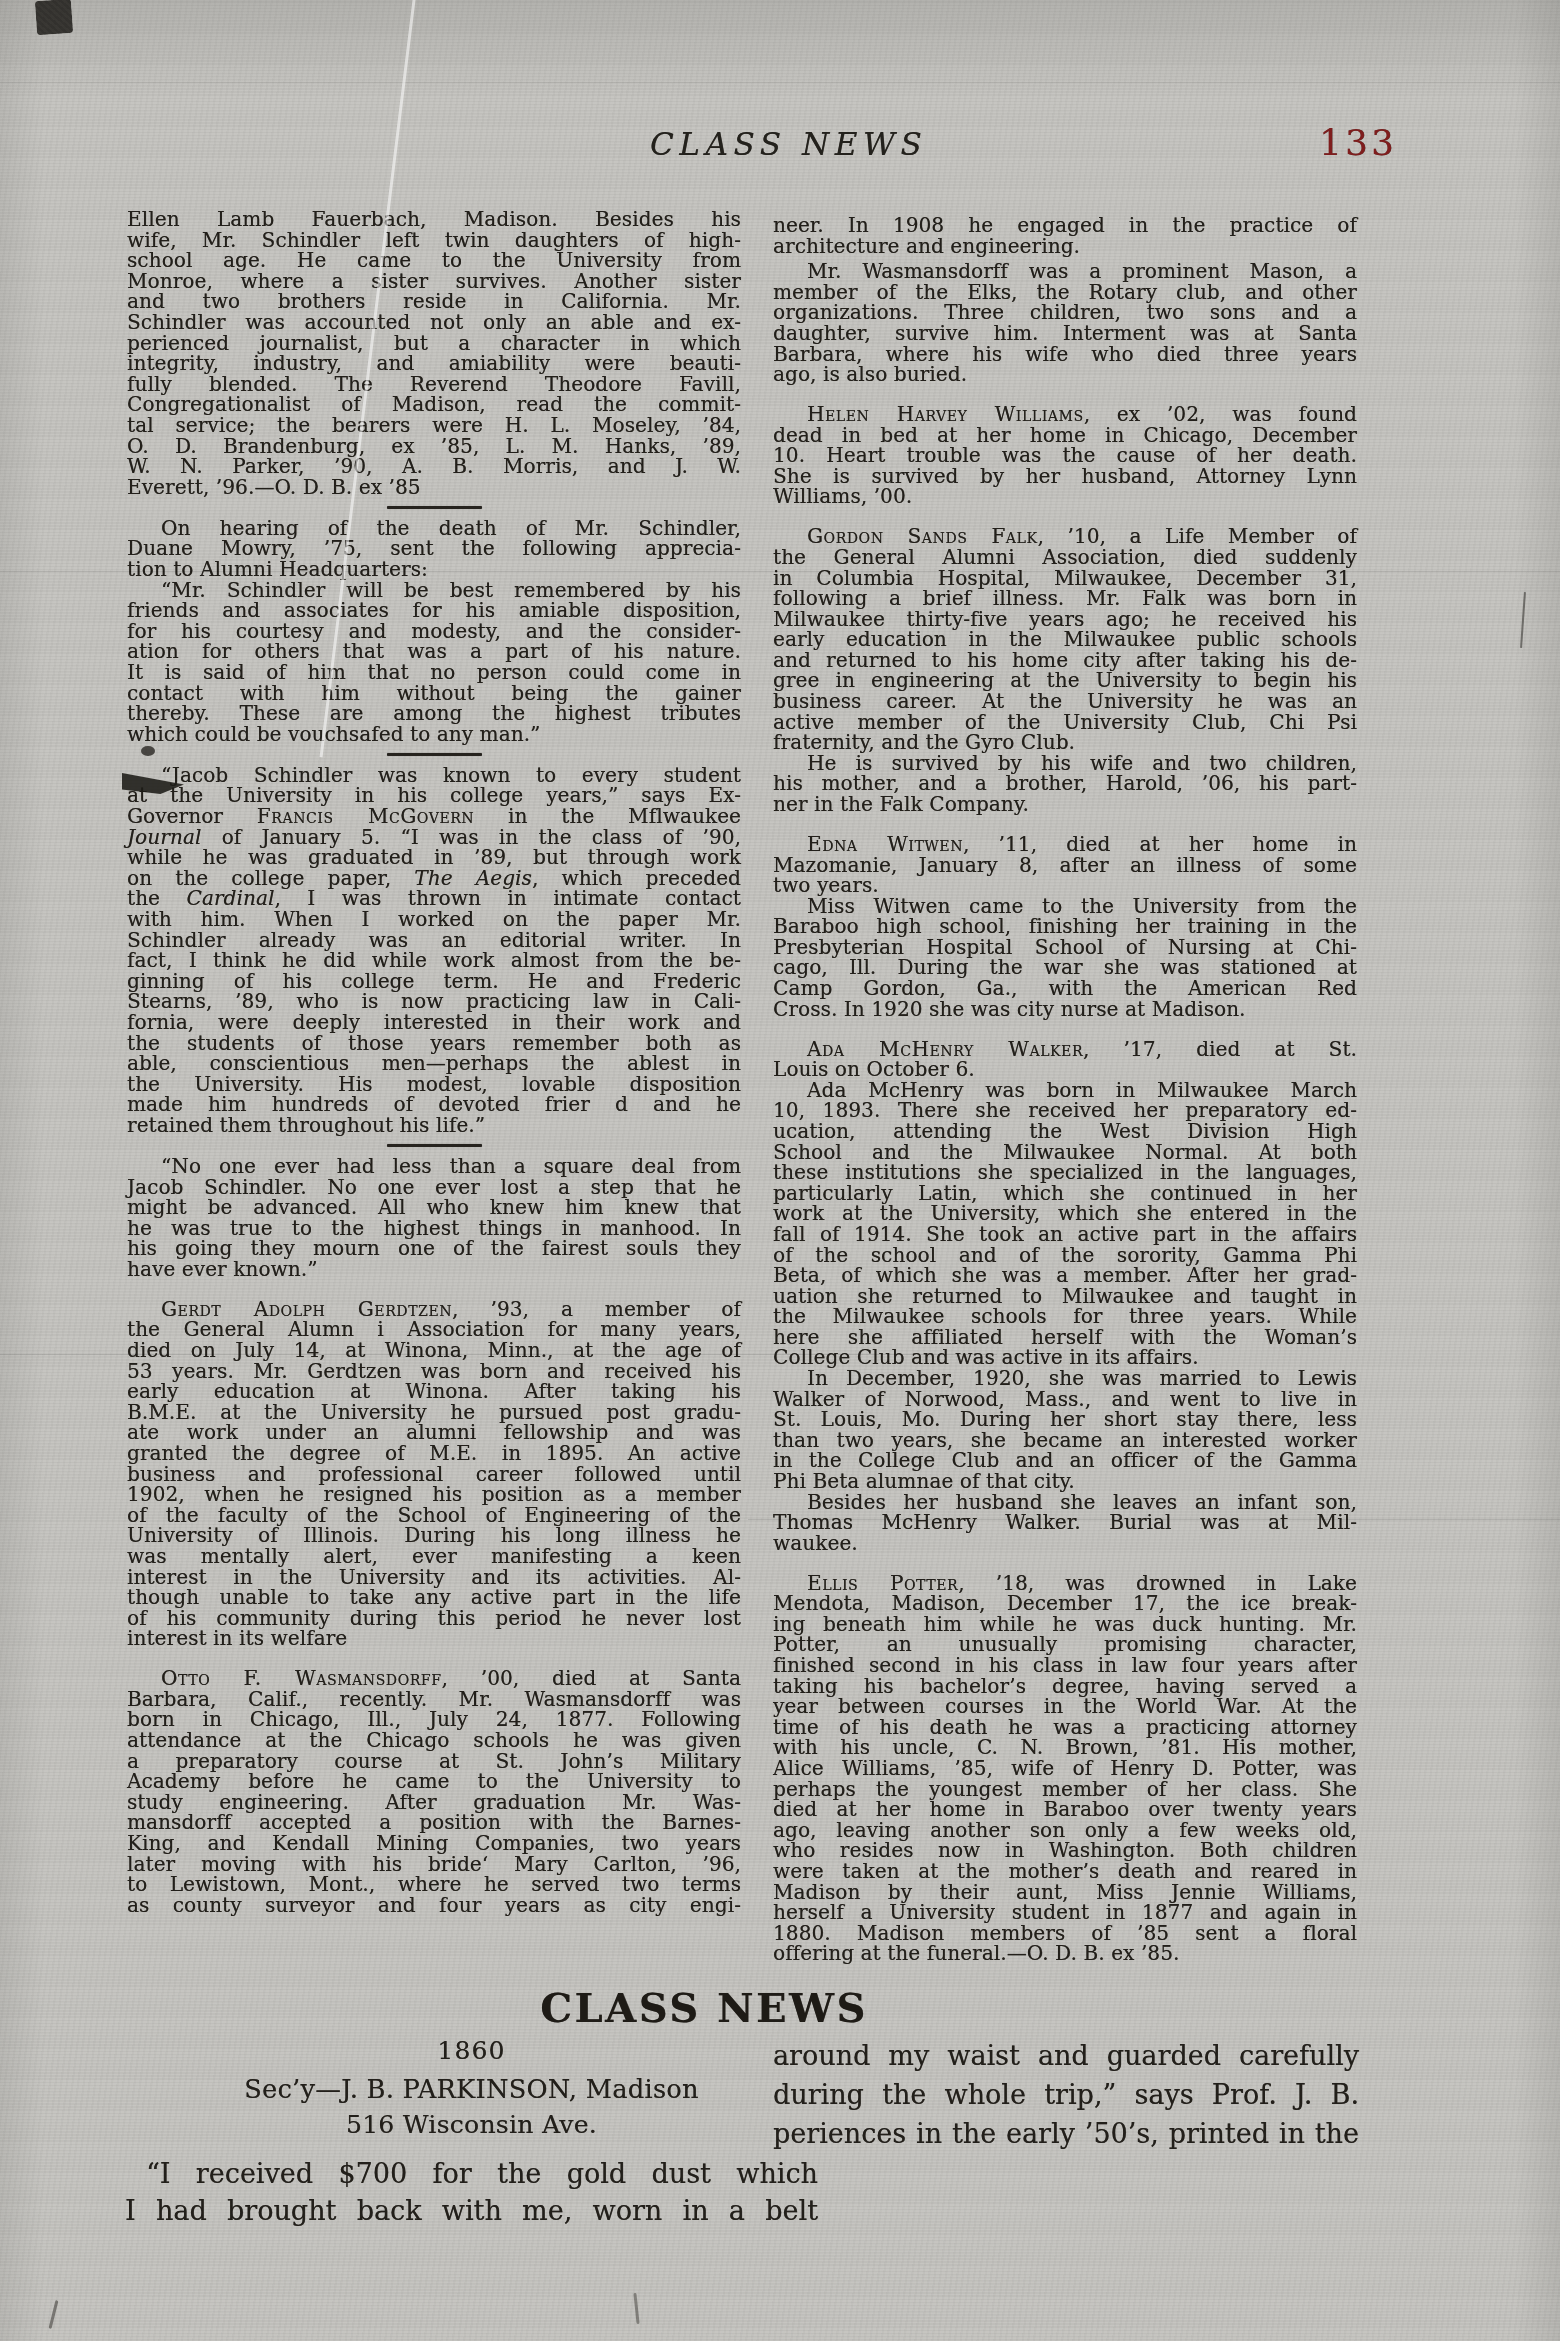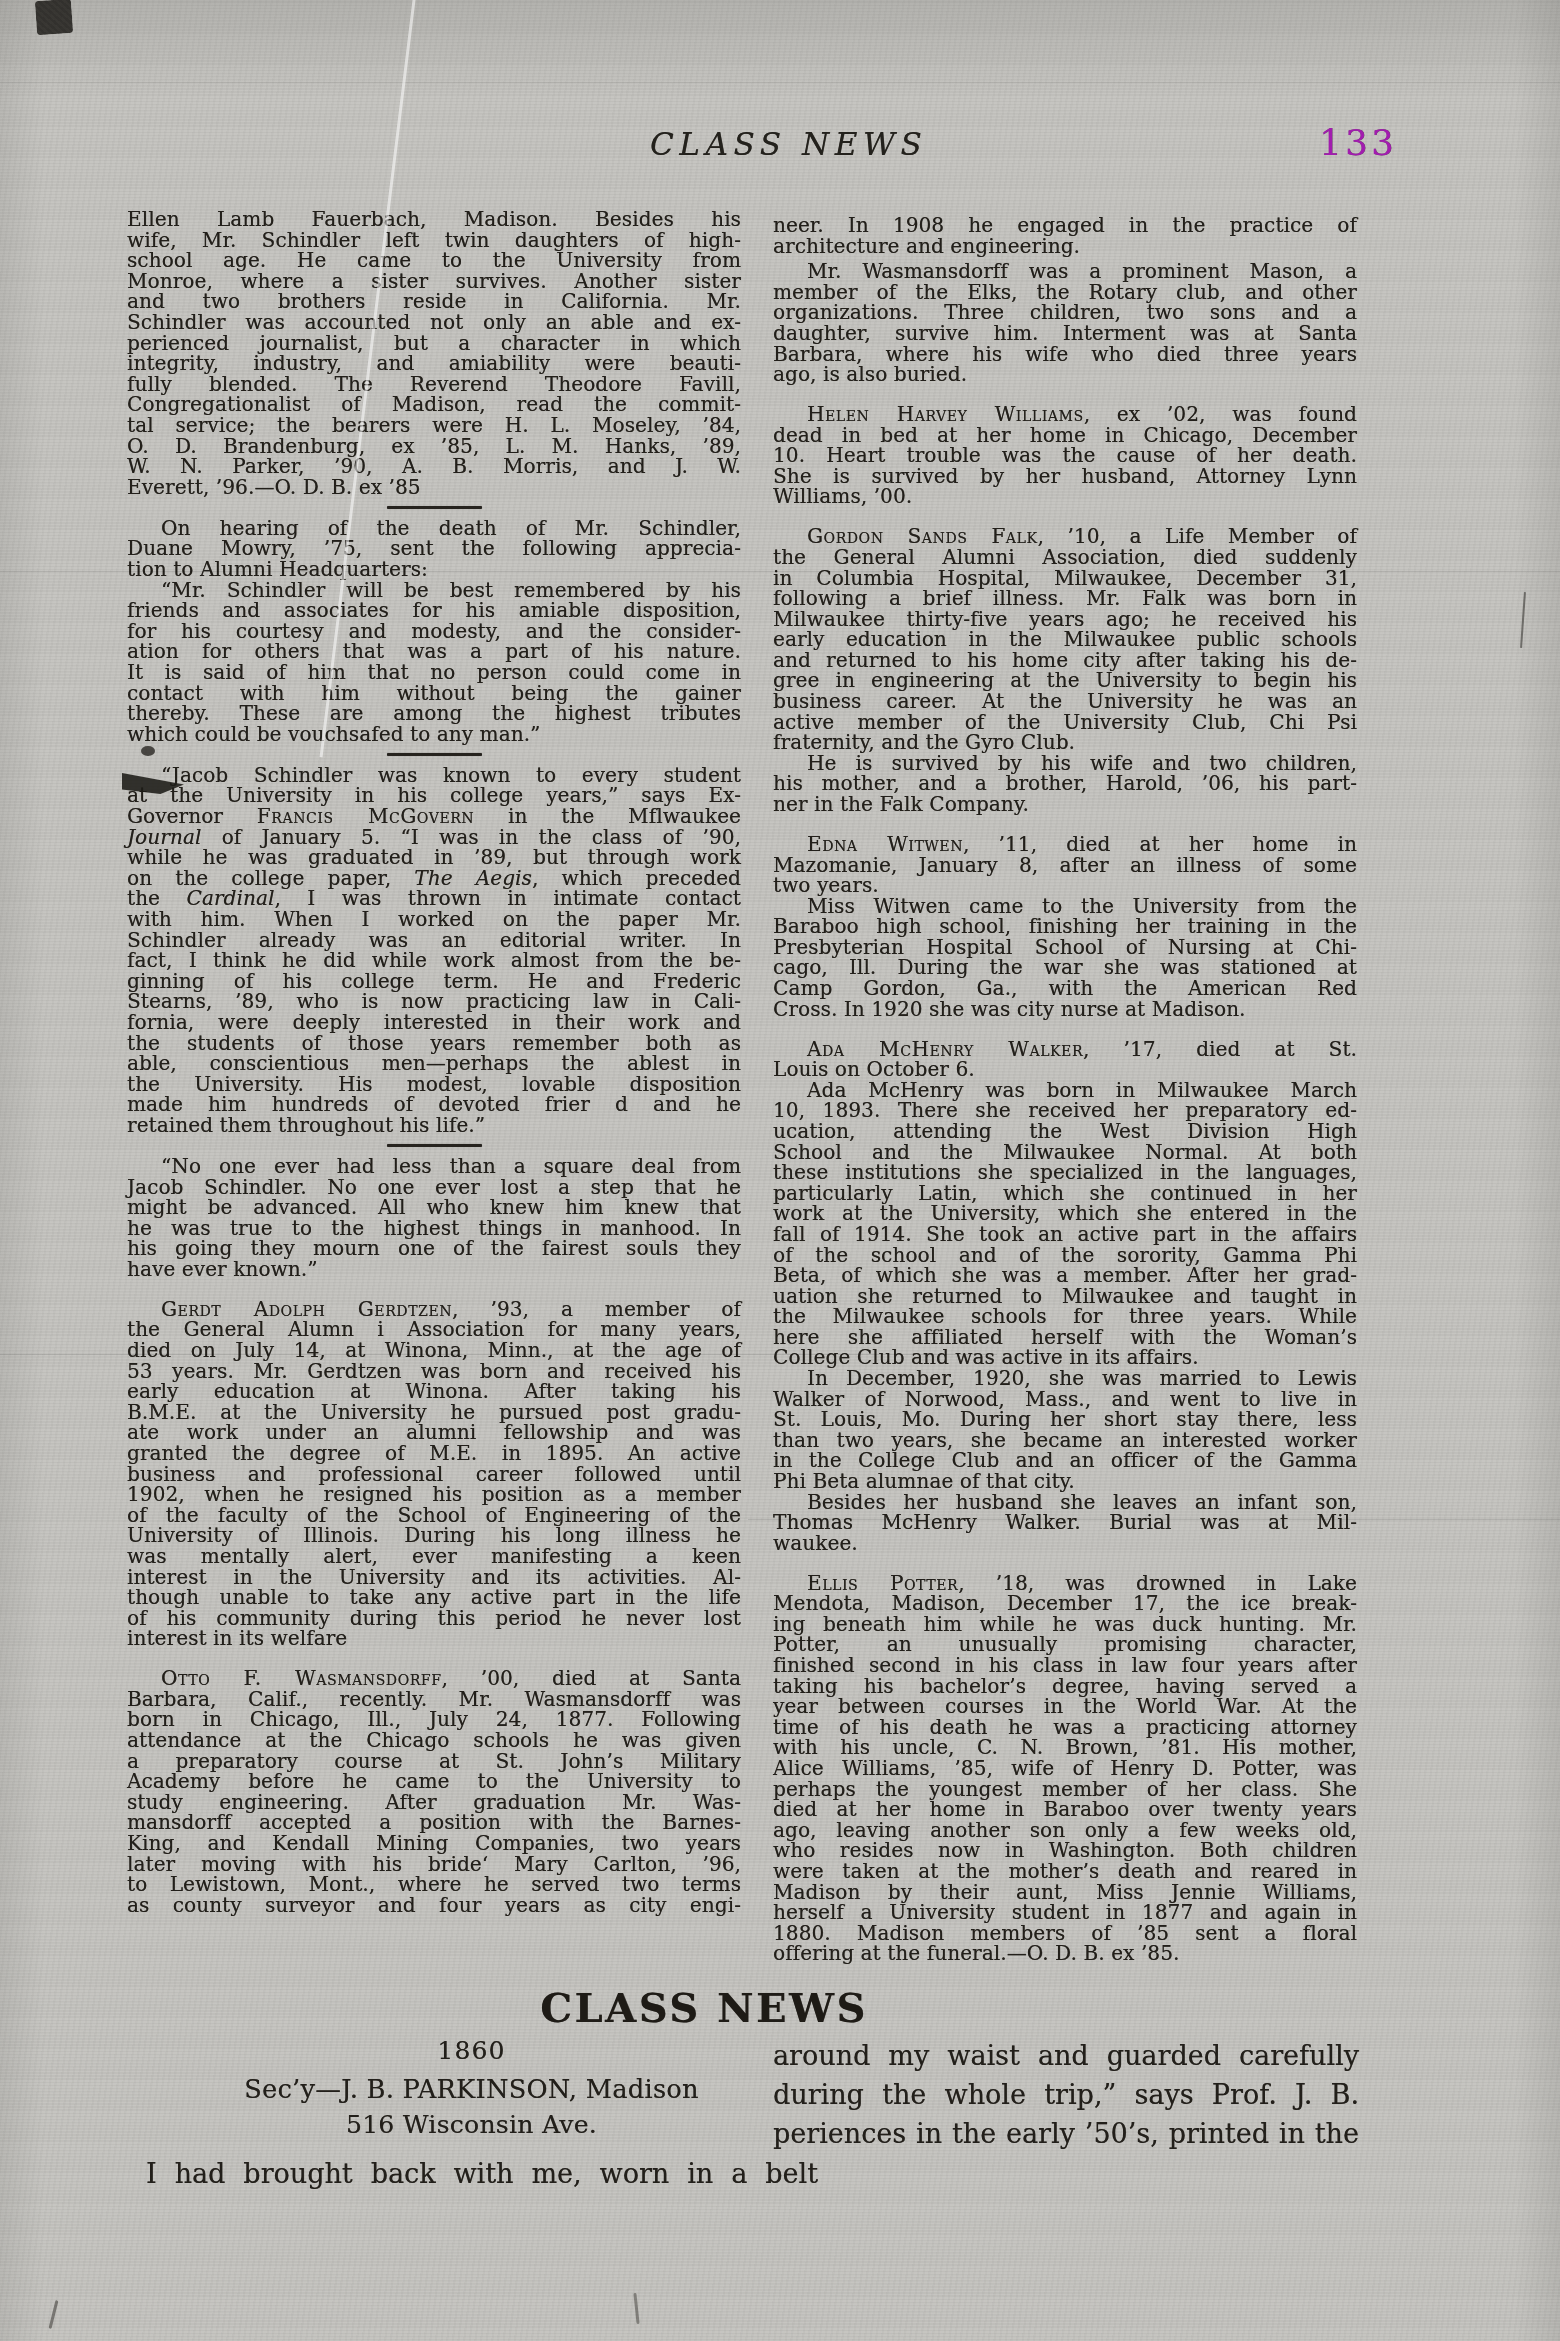--- a/index.html
+++ b/index.html
@@ -16,21 +16,21 @@
   }
   .pg{position:absolute;inset:0;padding-left:36px;}
   
   .hdr-title{
     position:absolute;left:650px;top:126px;
     font-style:italic;font-size:31px;letter-spacing:5.6px;color:#23211c;
     text-shadow:0.2px 0.2px 0.3px rgba(25,22,16,.6);
   }
   .hdr-num{
     position:absolute;left:1319px;top:122px;
-    font-size:36px;letter-spacing:3.1px;color:#a21caf;
+    font-size:36px;letter-spacing:3.1px;color:#7f1d1d;
     text-shadow:0.2px 0.2px 0.3px rgba(25,22,16,.6);
   }
   
   .col{
     position:absolute;font-size:20px;line-height:20.6px;letter-spacing:0.1px;
     text-shadow:0.2px 0.2px 0.3px rgba(22,19,13,.62);
   }
   #col-left{left:127px;top:209px;width:614px;}
   #col-right{left:773px;top:215px;width:584px;}
   .para{margin:0;}
@@ -299,20 +299,21 @@
     </div>
 
   <div class="sec-head">CLASS NEWS</div>
 
   <div class="sec-left">
     <div class="by-year">1860</div>
     <div class="by-sec">Sec’y—J. B. PARKINSON, Madison</div>
     <div class="by-addr">516 Wisconsin Ave.</div>
     <div id="bottom-left-lines">
         <div class="para indent">
+          <div class="ln">“I received $700 for the gold dust which</div>
           <div class="ln">I had brought back with me, worn in a belt</div>
         </div>
       </div>
   </div>
 
   <div id="bottom-right-lines" class="sec-right">
       <div class="para">
         <div class="ln">around my waist and guarded carefully</div>
         <div class="ln">during the whole trip,” says Prof. J. B.</div>
         <div class="ln">periences in the early ’50’s, printed in the</div>

